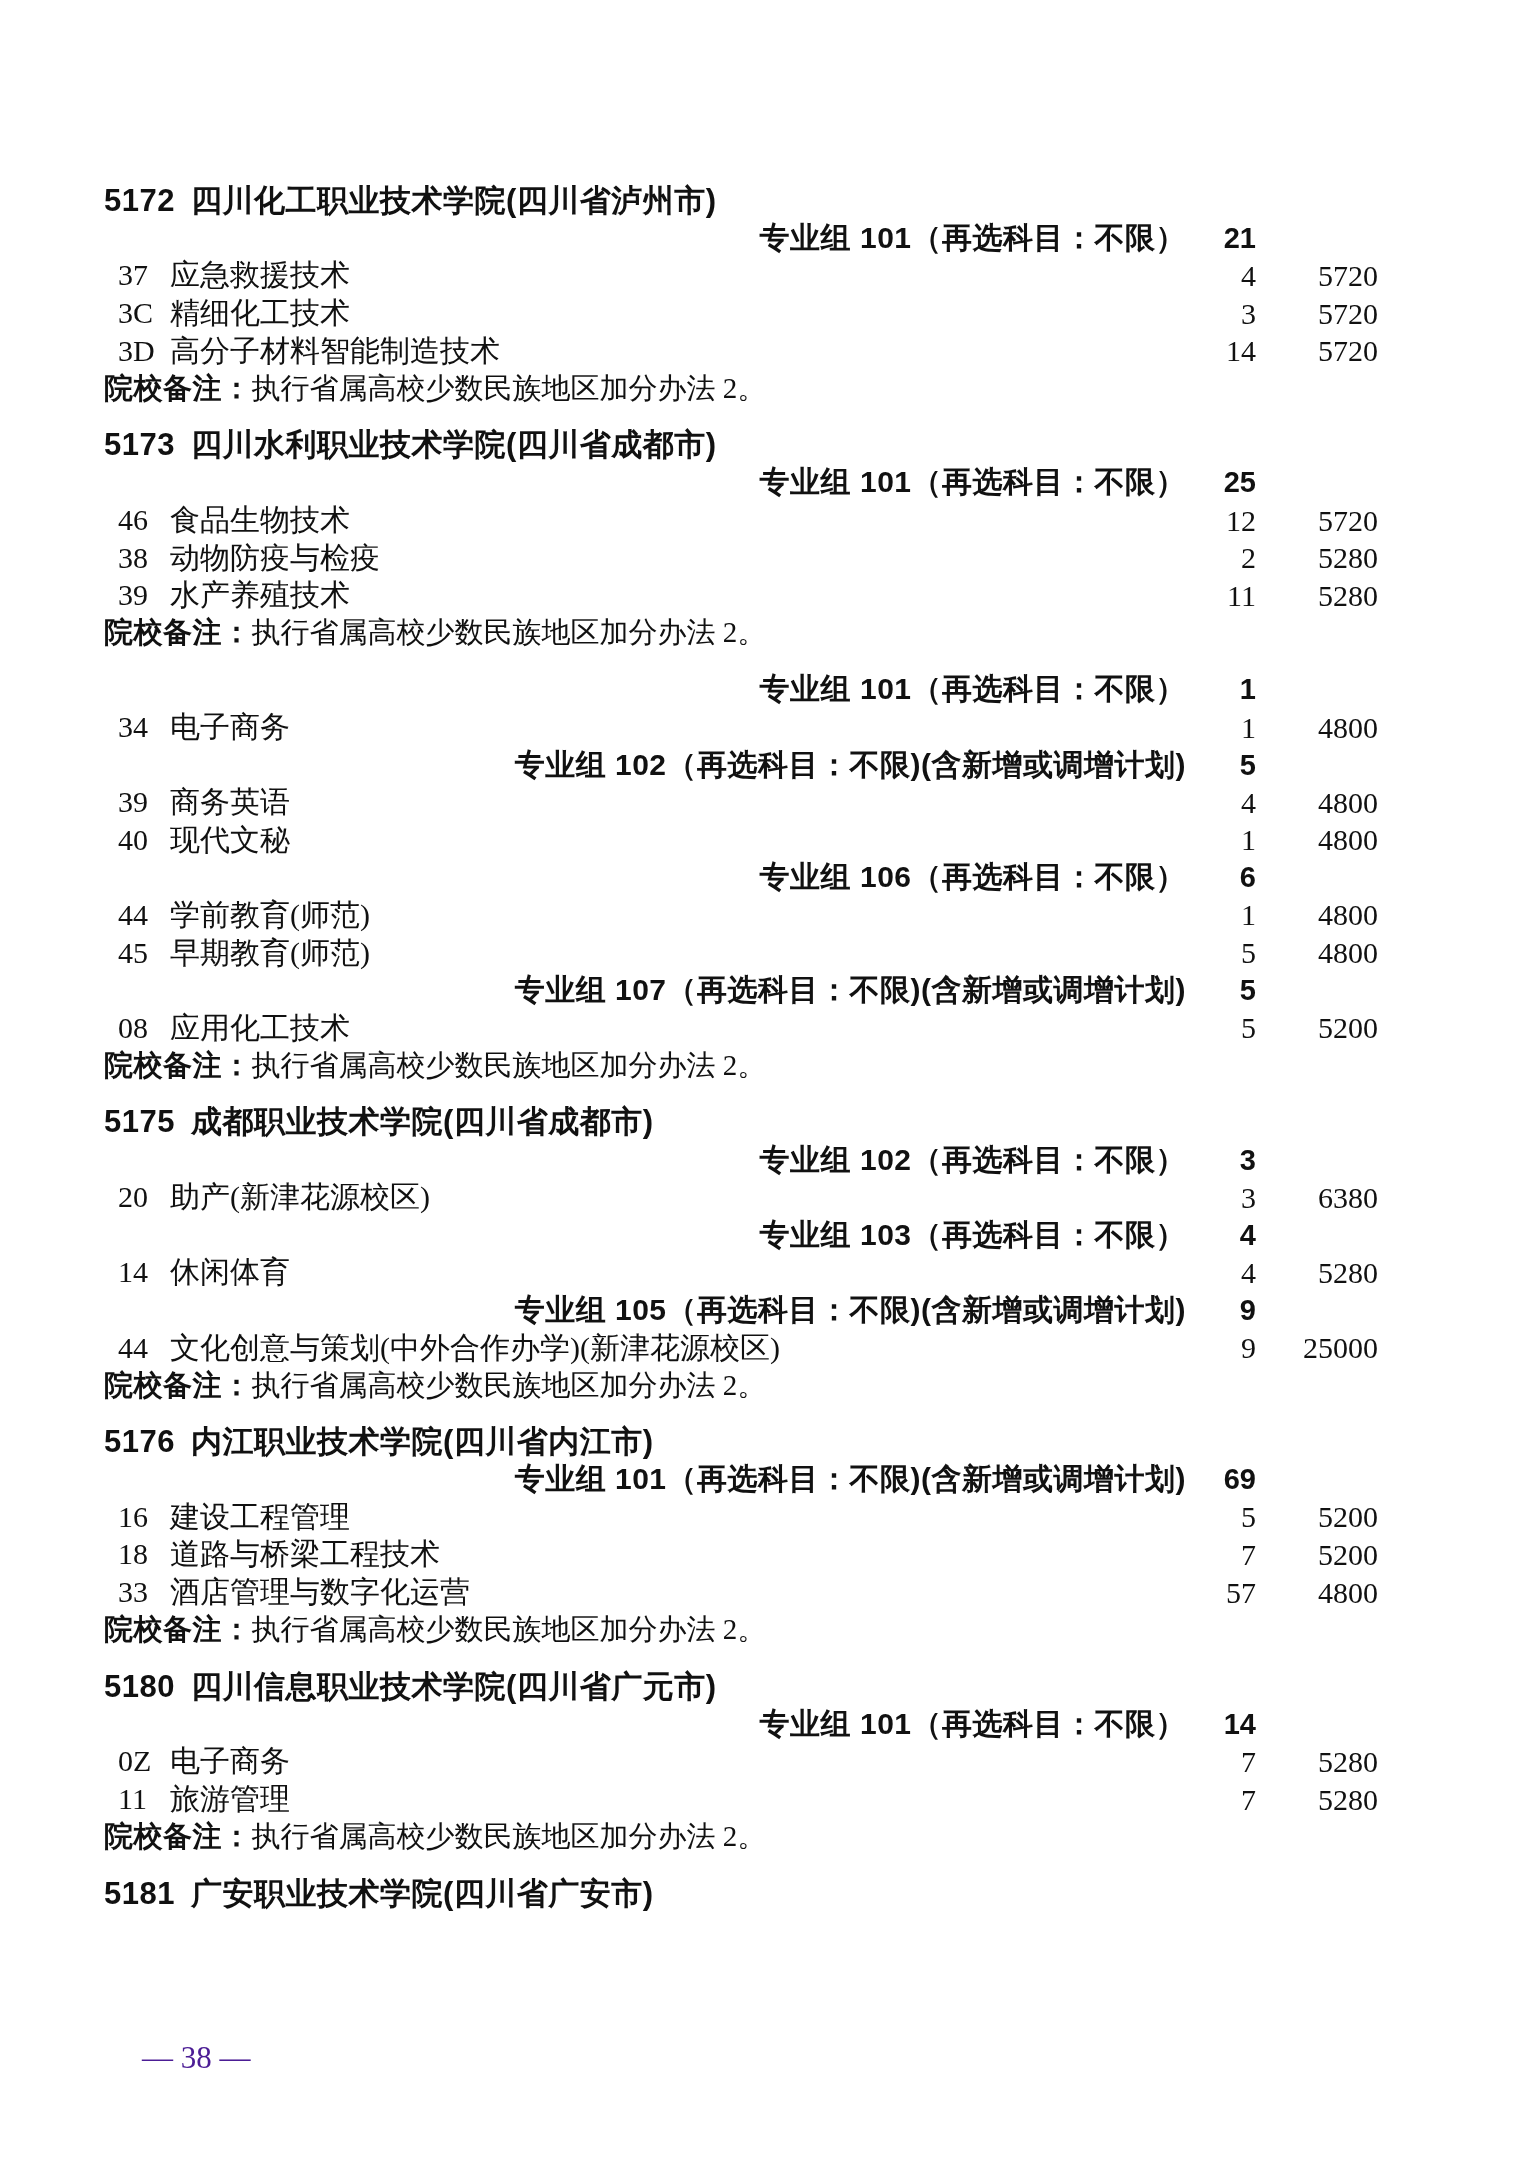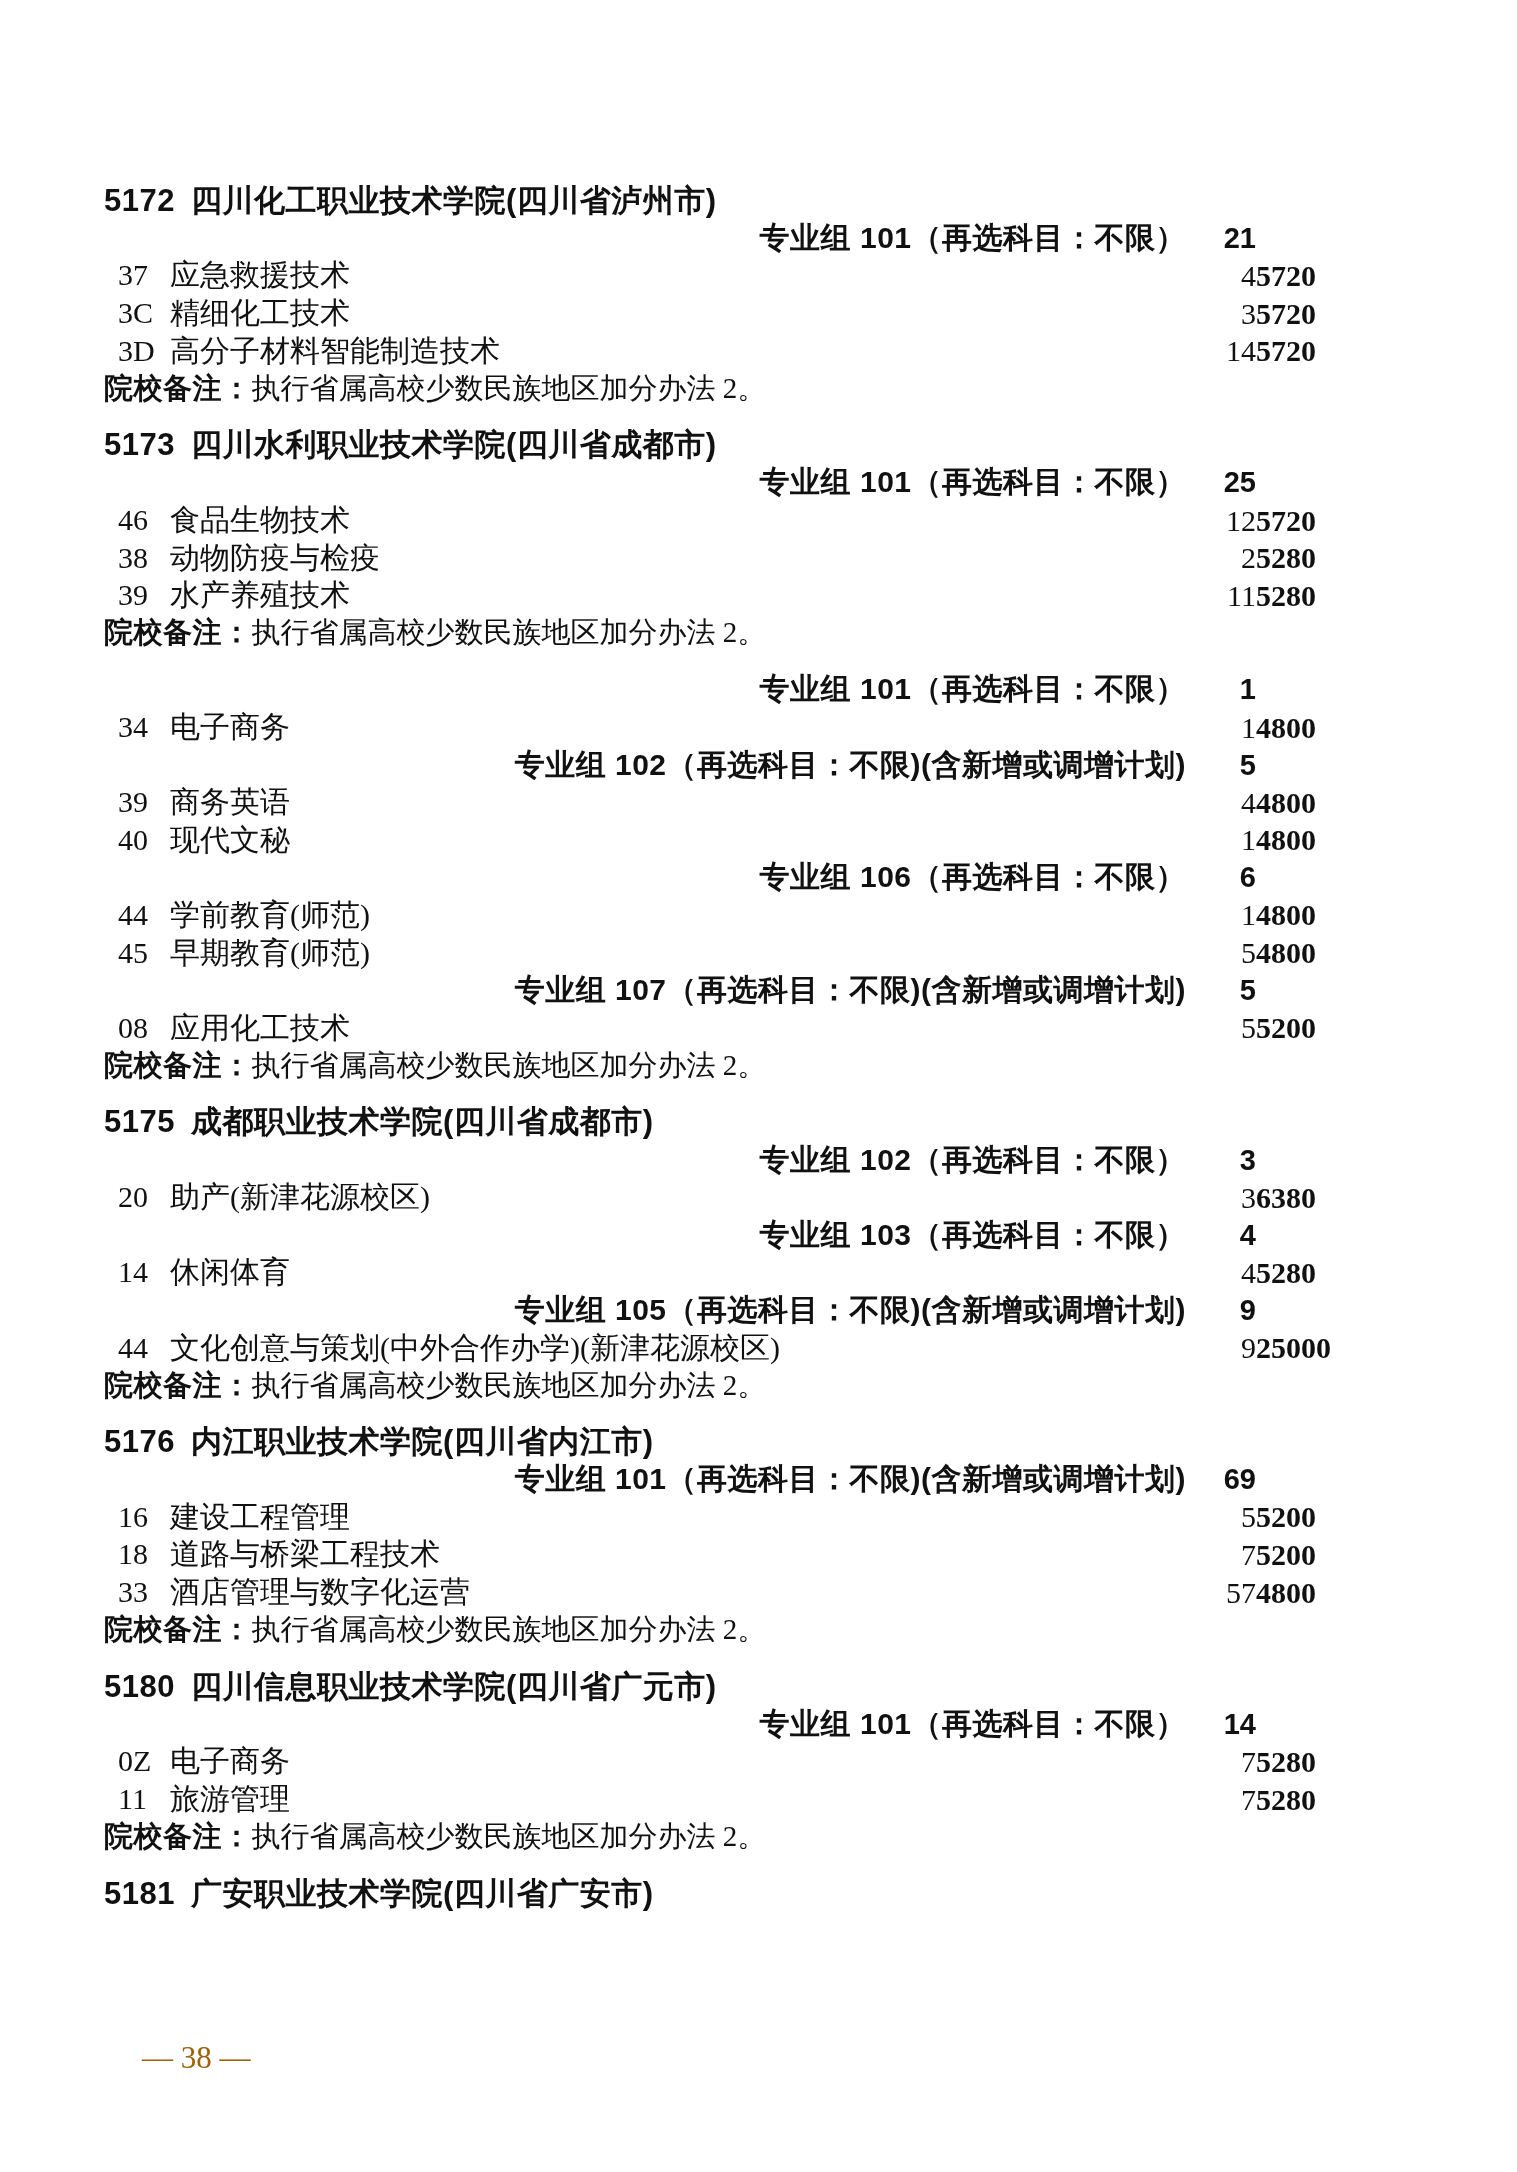--- a/index.html
+++ b/index.html
@@ -6,35 +6,35 @@
   body{
     width:1517px;height:2172px;background:#ffffff;position:relative;
     color:#111;font-family:"Liberation Sans",sans-serif;
   }
   #doc{position:absolute;left:104px;top:182px;width:1274px;}
   .college{margin-top:19px;}
   .college:first-child{margin-top:0;}
   .line{display:flex;align-items:center;height:37.6px;}
   .row-text{flex:1;white-space:nowrap;overflow:visible;}
   .col-count{width:70px;text-align:right;}
-  .col-tuition{width:122px;text-align:left;font-weight:bold;}
+  .col-tuition{width:122px;text-align:right;}
   .header-line .row-text{font-weight:bold;font-size:31px;letter-spacing:0.5px;}
   .college-code{display:inline-block;margin-right:16px;}
   .group-line .row-text{font-weight:bold;font-size:30px;letter-spacing:0.5px;text-align:right;}
   .group-line .col-count{font-weight:bold;font-size:29px;}
   .major-line{font-family:"Liberation Serif","DejaVu Serif",serif;font-size:30px;}
   .major-line .row-text{padding-left:14px;}
   .major-line .col-count,.major-line .col-tuition{font-size:30px;}
   .major-code{display:inline-block;min-width:52px;}
   .remark-line{font-size:29px;}
   .remark-label{font-weight:bold;font-family:"Liberation Sans",sans-serif;letter-spacing:0.5px;margin-top:8px;}
   .remark-text{font-family:"Liberation Serif","DejaVu Serif",serif;}
   #footer{
     position:absolute;left:142px;top:2040px;
-    font-family:"Liberation Serif","DejaVu Serif",serif;font-size:31px;color:#a16207;
+    font-family:"Liberation Serif","DejaVu Serif",serif;font-size:31px;color:#4c1d95;
   }
 </style>
 </head>
 <body>
 
 <div id="doc">
     <div class="college">
       <div class="line header-line">
         <div class="row-text"><span class="college-code">5172</span><span class="college-name">四川化工职业技术学院(四川省泸州市)</span></div>
         <div class="col-count"></div>

